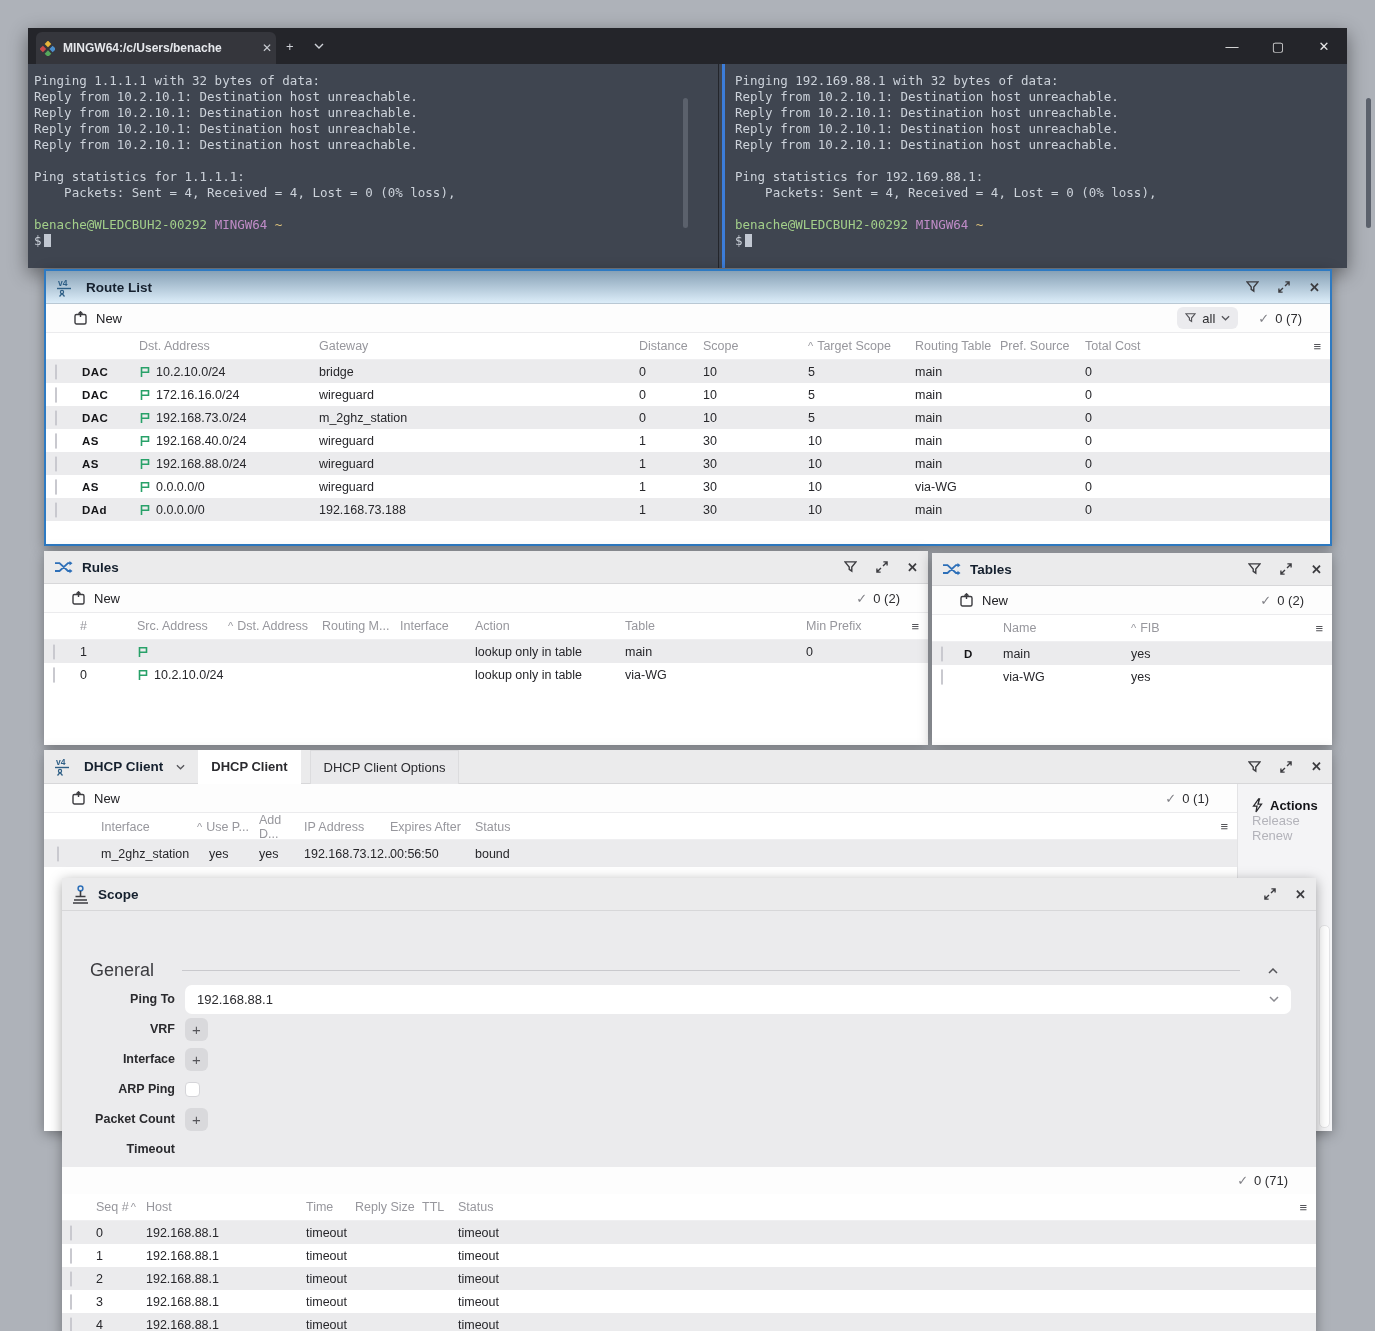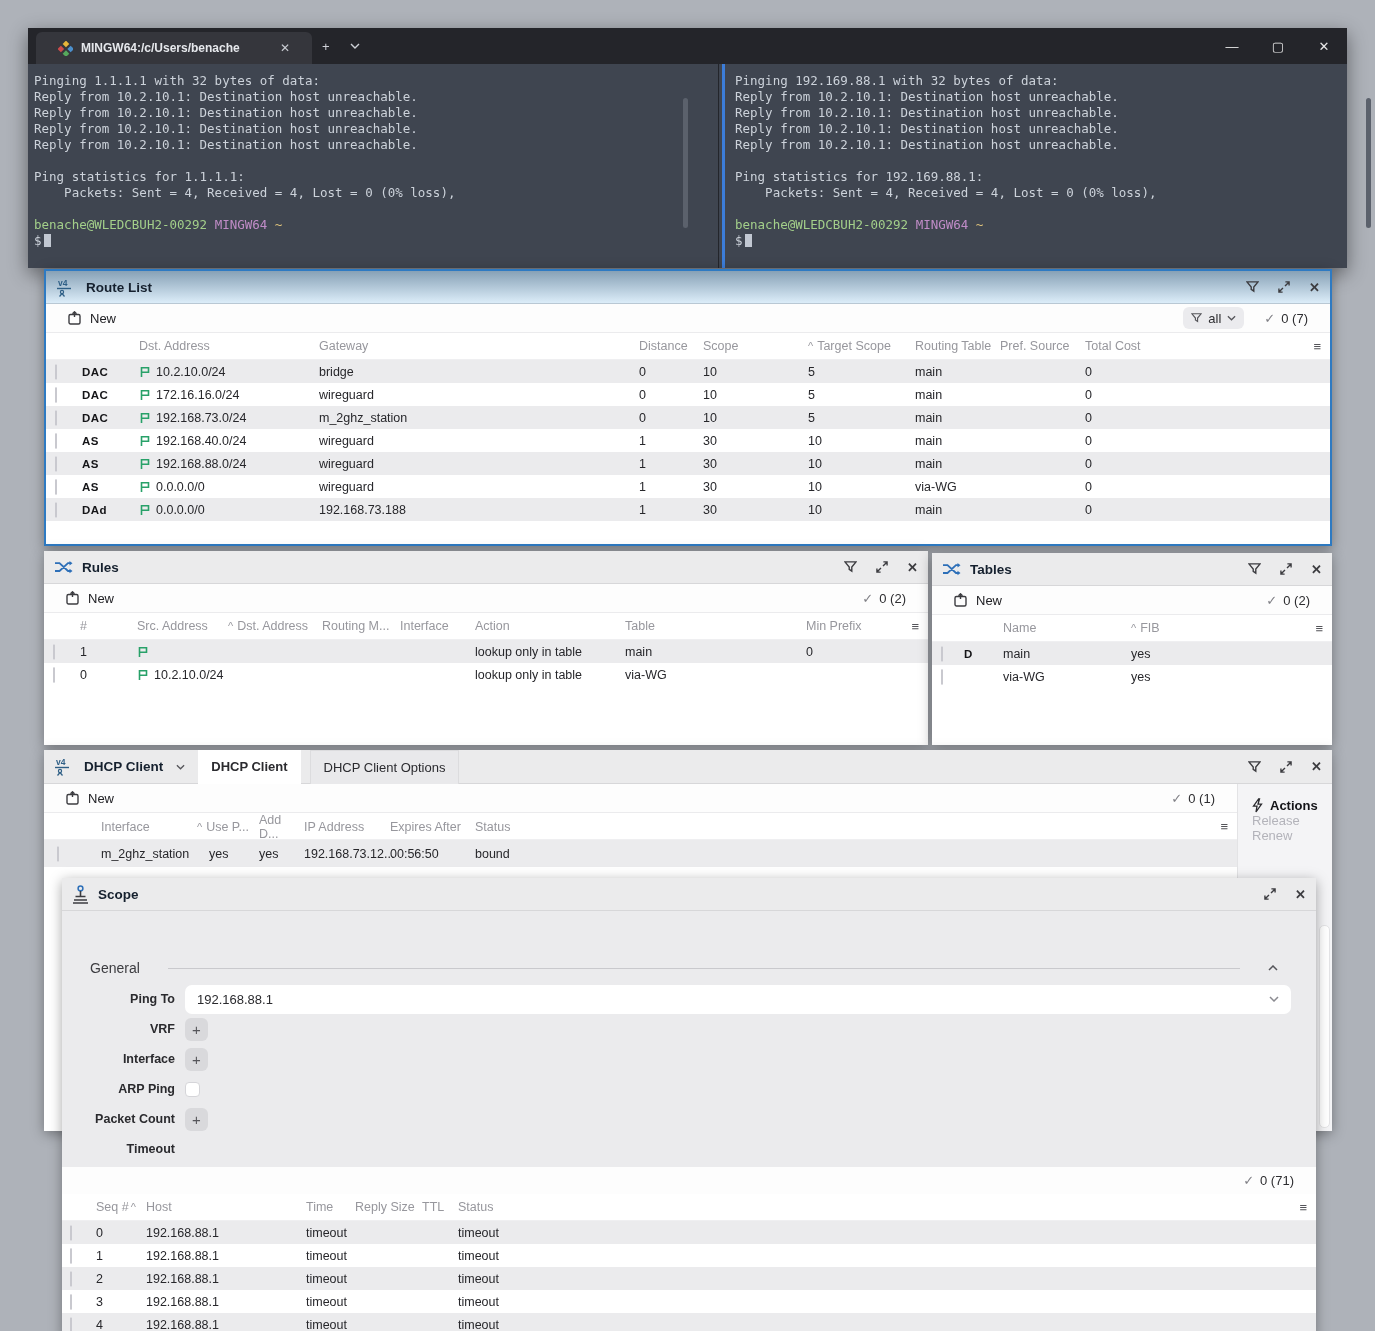--- a/index.html
+++ b/index.html
@@ -3,42 +3,42 @@
 <meta charset="utf-8">
 <style>
   html,body{margin:0;padding:0;}
   body{font-family:"Liberation Sans",sans-serif;}
   #canvas{position:relative;width:1375px;height:1331px;background:#aeb2b9;overflow:hidden;}
   .abs{position:absolute;}
 
   
   #terminal{left:28px;top:28px;width:1319px;height:240px;background:#3f4550;box-shadow:0 6px 18px rgba(0,0,0,.45);}
   #term-titlebar{position:absolute;left:0;top:0;width:100%;height:36px;background:#24252a;display:flex;align-items:flex-end;}
-  #term-tab{height:32px;width:232px;margin-left:8px;background:#35363c;display:flex;align-items:center;gap:8px;padding:0 22px;border-radius:6px 6px 0 0;}
+  #term-tab{height:32px;width:232px;margin-left:8px;background:#35363c;display:flex;align-items:center;gap:8px;padding:0 4px;border-radius:6px 6px 0 0;}
   #term-tab .tab-title{color:#e6e8ec;font-size:12px;font-weight:bold;white-space:nowrap;overflow:hidden;}
   .term-tab-btn{color:#cfd2d8;font-size:13px;padding:0 10px;height:100%;display:flex;align-items:center;}
   #term-controls{margin-left:auto;display:flex;height:100%;align-items:center;}
   #term-controls span{color:#e8e8e8;font-size:13px;width:46px;text-align:center;}
   .term-body{position:absolute;top:36px;bottom:0;color:#ccd2da;font-family:"DejaVu Sans Mono",monospace;font-size:12.5px;line-height:16px;}
   .term-body pre{margin:0;font:inherit;white-space:pre;}
   #term-left{left:0;width:660px;padding:9px 0 0 6px;}
   #term-right{left:694px;width:620px;padding:9px 0 0 10px;border-left:3px solid #3c7dd9;}
   #term-divider{position:absolute;left:690px;top:36px;bottom:0;width:1px;background:#23252b;}
   .p-user{color:#a3cf8a;} .p-host{color:#c08cc7;} .p-path{color:#dcc07a;}
   .cursor{display:inline-block;width:7px;height:13px;background:#c2c8d2;vertical-align:-2px;margin-left:2px;}
   .term-scroll{position:absolute;top:70px;width:5px;height:130px;background:#5b616c;border-radius:3px;}
 
   
   .win{position:absolute;background:#fff;box-shadow:0 3px 12px rgba(0,0,0,.35);}
   .titlebar{height:33px;display:flex;align-items:center;gap:9px;padding:0 10px;background:#ebebec;border-bottom:1px solid #d7d7d9;box-sizing:border-box;}
   .titlebar.blue{background:linear-gradient(#87a1b6,#dcedf9);border-bottom:1px solid #b9c8d4;}
   .win-title{font-weight:bold;font-size:13.5px;color:#15202e;white-space:nowrap;}
   .tb-icons{margin-left:auto;display:flex;gap:19px;align-items:center;}
   .tb-icons .x{color:#3c3c40;font-size:13px;font-weight:bold;}
-  .toolbar{height:29px;background:#fdfdfd;border-bottom:1px solid #ebebed;display:flex;align-items:center;padding:0 22px;box-sizing:border-box;}
+  .toolbar{height:29px;background:#fdfdfd;border-bottom:1px solid #ebebed;display:flex;align-items:center;padding:0 28px;box-sizing:border-box;}
   .new-btn{display:flex;align-items:center;gap:8px;color:#202024;font-size:13px;}
   .count{margin-left:auto;display:flex;align-items:center;gap:6px;font-size:13px;color:#2d2d30;}
   .count .chk{color:#808086;font-size:13px;}
   .grid{display:grid;align-items:center;box-sizing:border-box;}
   .thead{height:27px;color:#97979d;font-size:12.5px;background:#fff;border-bottom:1px solid #efeff1;position:relative;}
   .trow{height:23px;font-size:12.5px;color:#27272b;}
   .trow.odd{background:#ebebed;}
   .cb{width:15px;height:15px;background:#fff;border:1px solid #c9c9cf;border-radius:4px;box-sizing:border-box;}
   .flags{font-weight:bold;font-size:11.5px;color:#151518;letter-spacing:.4px;}
   .cellflex{display:flex;align-items:center;gap:5px;}
@@ -66,21 +66,21 @@
   .tab.active{background:#fff;font-weight:bold;}
   .tab.plain{background:#e9e9eb;border:1px solid #dcdcde;border-bottom:none;}
   #dhcp-main{position:absolute;left:0;top:34px;right:95px;}
   #dhcp-actions{position:absolute;right:0;top:34px;width:95px;bottom:0;background:#f4f4f6;border-left:1px solid #e3e3e5;padding:14px 0 0 14px;box-sizing:border-box;}
   #dhcp-actions .hd{display:flex;gap:7px;align-items:center;font-weight:bold;font-size:13px;color:#141418;}
   #dhcp-actions .it{color:#b3b3ba;font-size:13px;}
   #dhcp-scroll{position:absolute;right:2px;top:175px;width:11px;height:203px;background:#fff;border:1px solid #e4e4e6;border-radius:5px;box-sizing:border-box;}
 
   
   #ping-body{position:absolute;left:0;top:33px;width:100%;height:256px;background:#ebebed;}
-  .sect{position:absolute;left:28px;right:38px;display:flex;align-items:center;gap:28px;font-size:14px;color:#3c3c40;}
+  .sect{position:absolute;left:28px;right:38px;display:flex;align-items:center;gap:28px;font-size:18px;color:#3c3c40;}
   .sect .line{flex:1;height:1px;background:#c9c9cd;}
   .frow{position:absolute;left:0;height:30px;display:flex;align-items:center;}
   .flabel{width:113px;text-align:right;font-weight:bold;font-size:12.5px;color:#2a2a2e;}
   .finput{margin-left:10px;width:1106px;height:29px;background:#fff;border-radius:7px;display:flex;align-items:center;padding:0 12px;font-size:13px;color:#2a2a2e;box-sizing:border-box;}
   .plusbtn{margin-left:10px;width:23px;height:23px;background:#d9d9dc;border-radius:6px;color:#55555a;font-size:15px;display:flex;align-items:center;justify-content:center;}
   .pingcb{margin-left:10px;}
   #ping-results{position:absolute;left:0;top:289px;width:100%;bottom:0;background:#fff;}
   #ping-results .toolbar{border-bottom:none;}
   svg{display:block;}
 </style>

